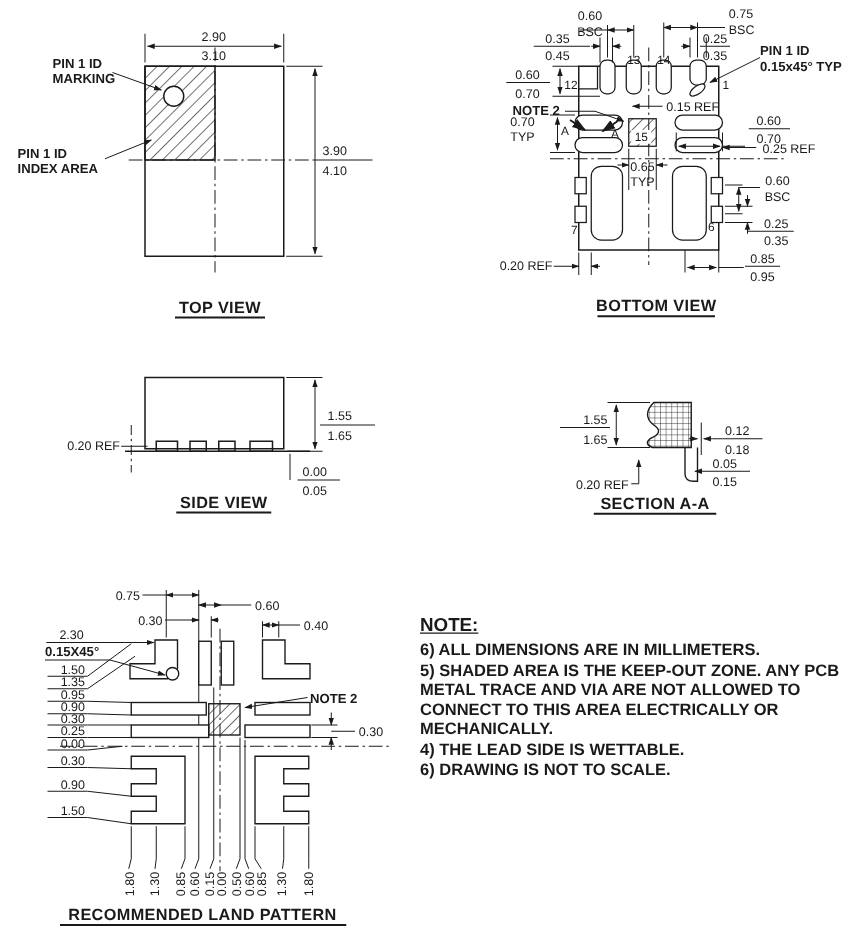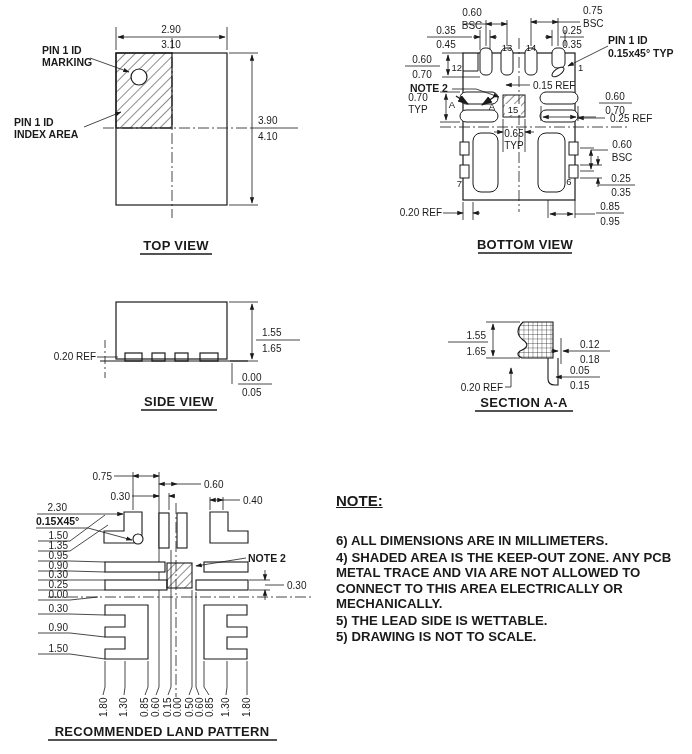--- a/index.html
+++ b/index.html
@@ -5,21 +5,21 @@
   html,body{margin:0;padding:0;background:#fff;}
   #sheet{position:relative;width:692px;height:754px;background:#ffffff;overflow:hidden;
          font-family:"Liberation Sans", sans-serif;color:#1a1a1a;}
   .view{position:absolute;}
   svg text{fill:#1a1a1a;}
   .dim{font-size:10px;}
   .dimb{font-size:10.5px;font-weight:bold;}
   .pin{font-size:9.5px;}
   .vtitle{font-size:13px;font-weight:bold;letter-spacing:.3px;}
   #notes{position:absolute;left:336px;top:492px;width:346px;}
-  #notes .heading{font-size:15px;font-weight:bold;text-decoration:underline;margin-bottom:24px;}
+  #notes .heading{font-size:15px;font-weight:bold;text-decoration:underline;margin-bottom:3px;}
   #notes .item{font-size:13.2px;font-weight:bold;line-height:1.18;margin:0 0 1px 0;}
 </style>
 </head>
 <body>
 
 <div id="sheet">
 
 <svg class="view" style="left:0;top:0" width="330" height="262" viewBox="0 0 330 262">
   <defs>
     <pattern id="hatchT" width="7" height="7" patternTransform="rotate(45)" patternUnits="userSpaceOnUse">
@@ -392,18 +392,18 @@
     <text class="dim" transform="translate(209,262) rotate(-90)">1.30</text>
     <text class="dim" transform="translate(230,262) rotate(-90)">1.80</text>
   </g>
   <text class="vtitle" x="142" y="281" text-anchor="middle">RECOMMENDED LAND PATTERN</text>
   <line x1="28" y1="285" x2="257" y2="285" stroke="#1a1a1a" stroke-width="1.6"></line>
 </svg>
 
 <div id="notes">
   <div class="heading">NOTE:</div>
   <p class="item">6) ALL DIMENSIONS ARE IN MILLIMETERS.</p>
-  <p class="item">4) SHADED AREA IS THE KEEP-OUT ZONE. ANY PCB METAL TRACE AND VIA ARE NOT ALLOWED TO CONNECT TO THIS AREA ELECTRICALLY OR MECHANICALLY.</p>
-  <p class="item">5) THE LEAD SIDE IS WETTABLE.</p>
-  <p class="item">5) DRAWING IS NOT TO SCALE.</p>
+  <p class="item">5) SHADED AREA IS THE KEEP-OUT ZONE. ANY PCB METAL TRACE AND VIA ARE NOT ALLOWED TO CONNECT TO THIS AREA ELECTRICALLY OR MECHANICALLY.</p>
+  <p class="item">4) THE LEAD SIDE IS WETTABLE.</p>
+  <p class="item">6) DRAWING IS NOT TO SCALE.</p>
 </div>
 
 </div>
 
 </body></html>

